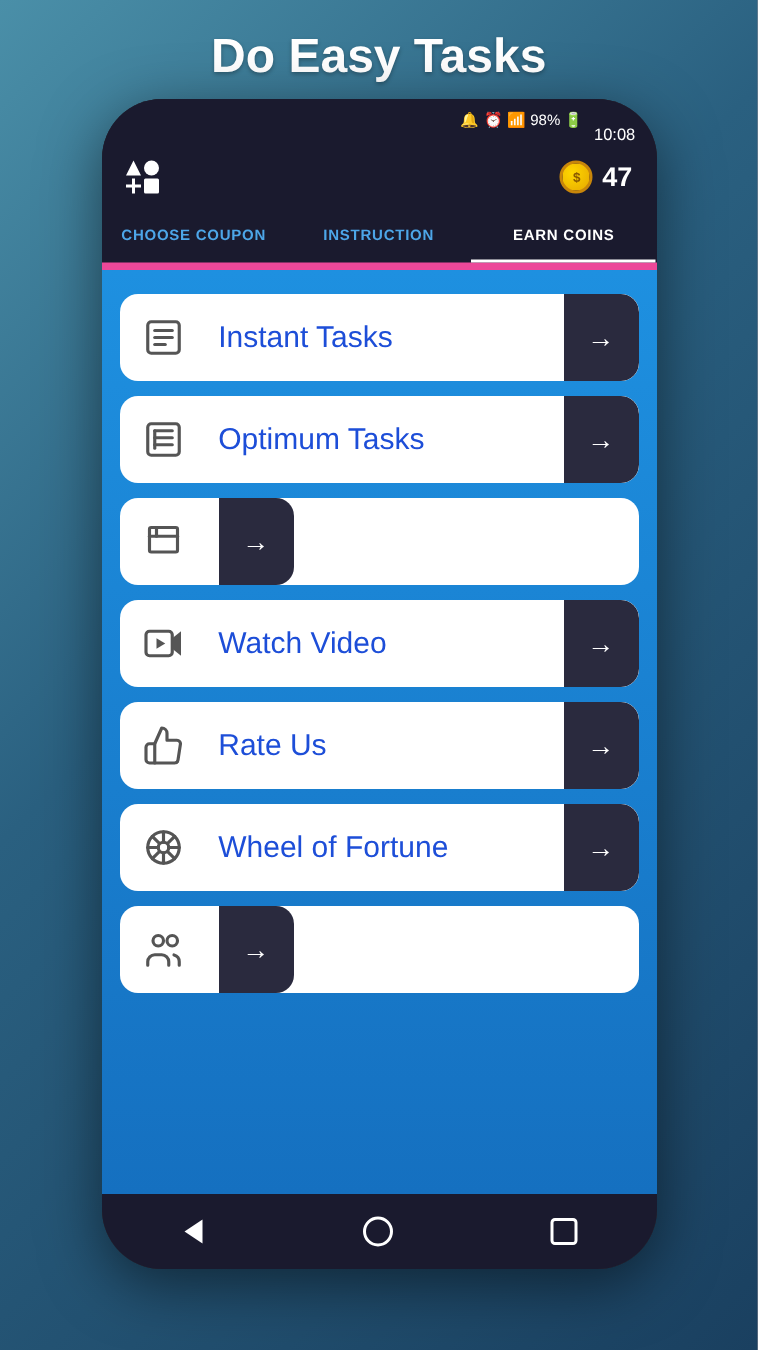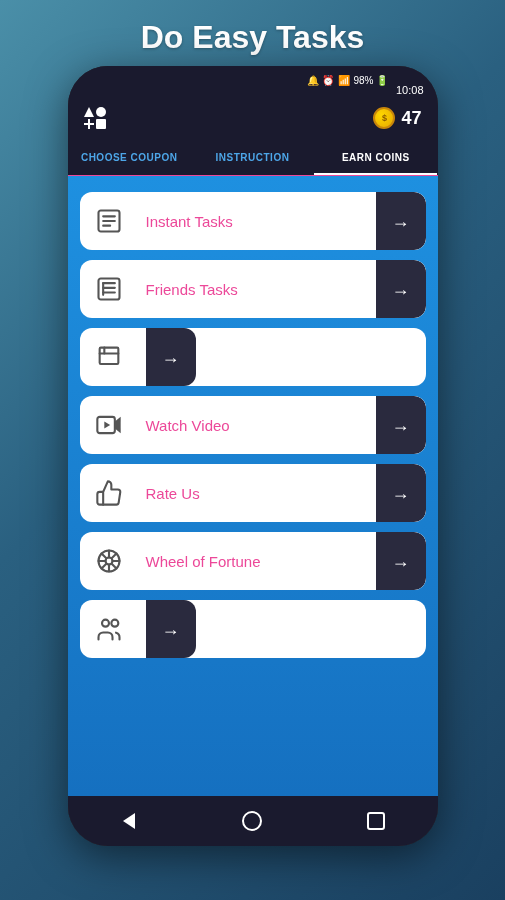--- a/index.html
+++ b/index.html
@@ -140,21 +140,21 @@
 
     .coin-count {
       color: white;
       font-size: 18px;
       font-weight: bold;
     }
 
     .tabs-row {
       background: #1a1a2e;
       display: flex;
-      border-bottom: 1px solid #ec4899;
+      border-bottom: 5px solid #ec4899;
       flex-shrink: 0;
     }
 
     .tab-item {
       flex: 1;
       text-align: center;
       padding: 10px 4px;
       font-size: 10px;
       font-weight: 600;
       letter-spacing: 0.5px;
@@ -192,22 +192,22 @@
       width: 58px;
       height: 58px;
       display: flex;
       align-items: center;
       justify-content: center;
       flex-shrink: 0;
     }
 
     .task-label {
       flex: 1;
-      font-size: 15px;
-      color: #ec4899;
+      font-size: 20px;
+      color: #1d4ed8;
       font-weight: 500;
     }
 
     .task-arrow-btn {
       width: 50px;
       height: 58px;
       background: #2a2a3e;
       display: flex;
       align-items: center;
       justify-content: center;
@@ -328,21 +328,21 @@
     <div class="task-row">
       <div class="task-icon-area">
         <svg width="28" height="28" viewBox="0 0 24 24" fill="none" stroke="#555" stroke-width="1.8" stroke-linecap="round" stroke-linejoin="round">
           <rect x="3" y="3" width="18" height="18" rx="2"></rect>
           <line x1="7" y1="7" x2="17" y2="7"></line>
           <line x1="7" y1="11" x2="17" y2="11"></line>
           <line x1="7" y1="15" x2="17" y2="15"></line>
           <line x1="7" y1="7" x2="7" y2="17"></line>
         </svg>
       </div>
-      <span class="task-label">Friends Tasks</span>
+      <span class="task-label">Optimum Tasks</span>
       <div class="task-arrow-btn">
         <span class="arrow-icon">→</span>
       </div>
     </div>
 
     <div class="task-row">
       <div class="task-icon-area">
         <svg width="28" height="28" viewBox="0 0 24 24" fill="none" stroke="#555" stroke-width="1.8" stroke-linecap="round" stroke-linejoin="round">
           <rect x="4" y="4" width="16" height="14" rx="1"></rect>
           <line x1="4" y1="9" x2="20" y2="9"></line>

